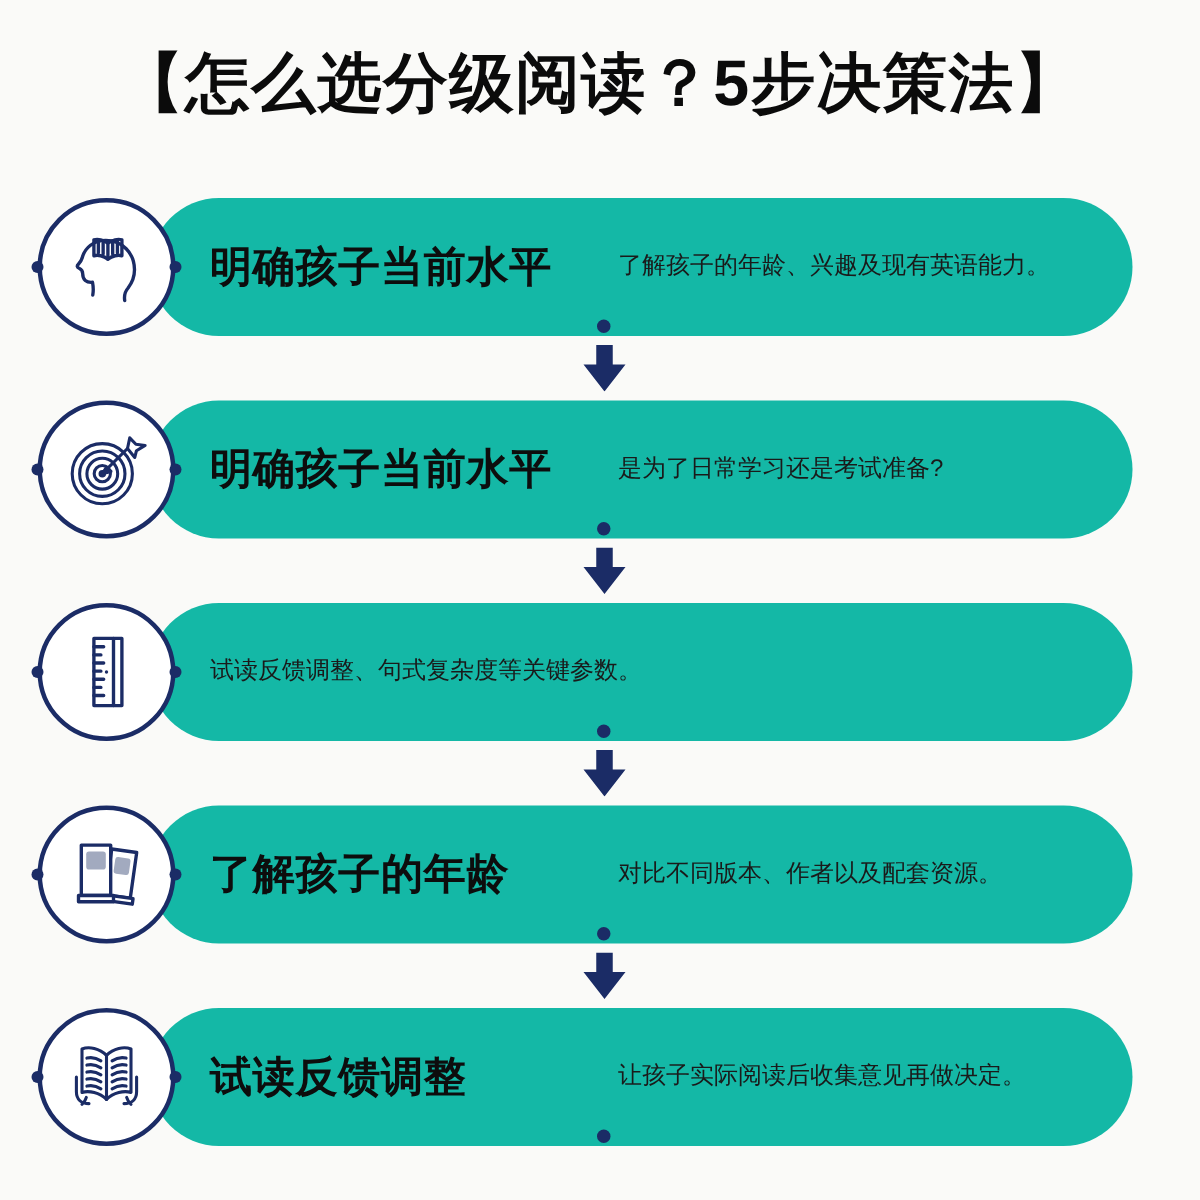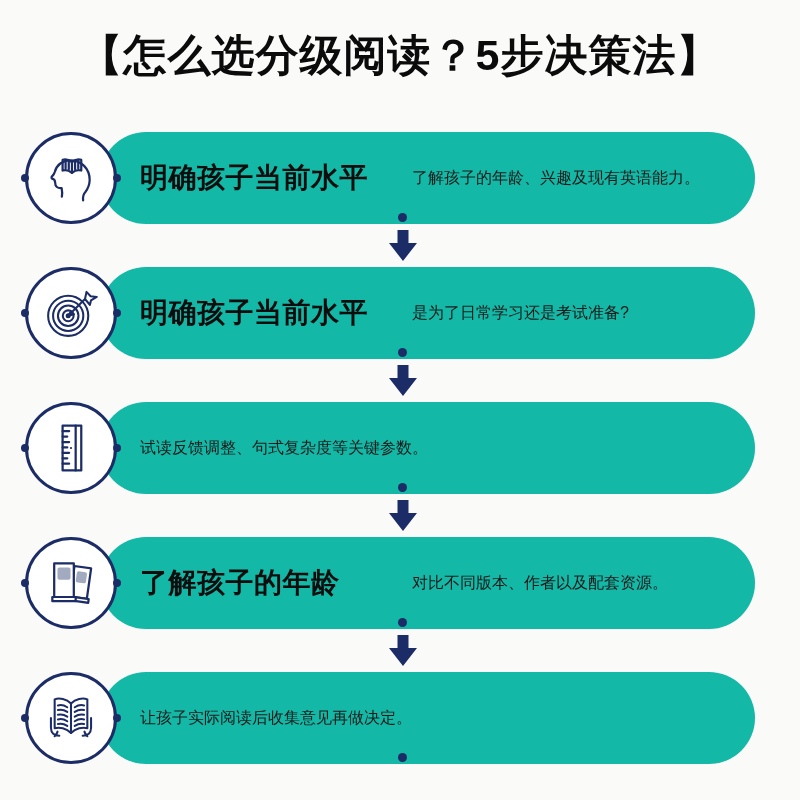--- a/index.html
+++ b/index.html
@@ -181,19 +181,20 @@
             <line x1="30" y1="14.5" x2="30" y2="46"></line>
             <path d="M16 16.5c3.4-.8 7 0 10 2M16 21.5c3.4-.8 7 0 10 2M16 26.5c3.4-.8 7 0 10 2M16 31.5c3.4-.8 7 0 10 2M16 36.5c3.4-.8 7 0 10 2"></path>
             <path d="M44 16.5c-3.4-.8-7 0-10 2M44 21.5c-3.4-.8-7 0-10 2M44 26.5c-3.4-.8-7 0-10 2M44 31.5c-3.4-.8-7 0-10 2M44 36.5c-3.4-.8-7 0-10 2"></path>
             <path d="M8.5 30v10.5c0 5.5 3.6 8.5 9 8.5M12.5 49.5c1.6-1.4 2.6-3 3.1-4.9"></path>
             <path d="M51.5 30v10.5c0 5.5-3.6 8.5-9 8.5M47.5 49.5c-1.6-1.4-2.6-3-3.1-4.9"></path>
           </g>
         </svg>
         <span class="sdot r"></span>
       </div>
       <div class="pill">
+        <div class="step-title">试读反馈调整</div>
         <div class="step-desc">让孩子实际阅读后收集意见再做决定。</div>
         <span class="bdot"></span>
       </div>
     </div>
 
   </div>
 </div>
 
 </body></html>

